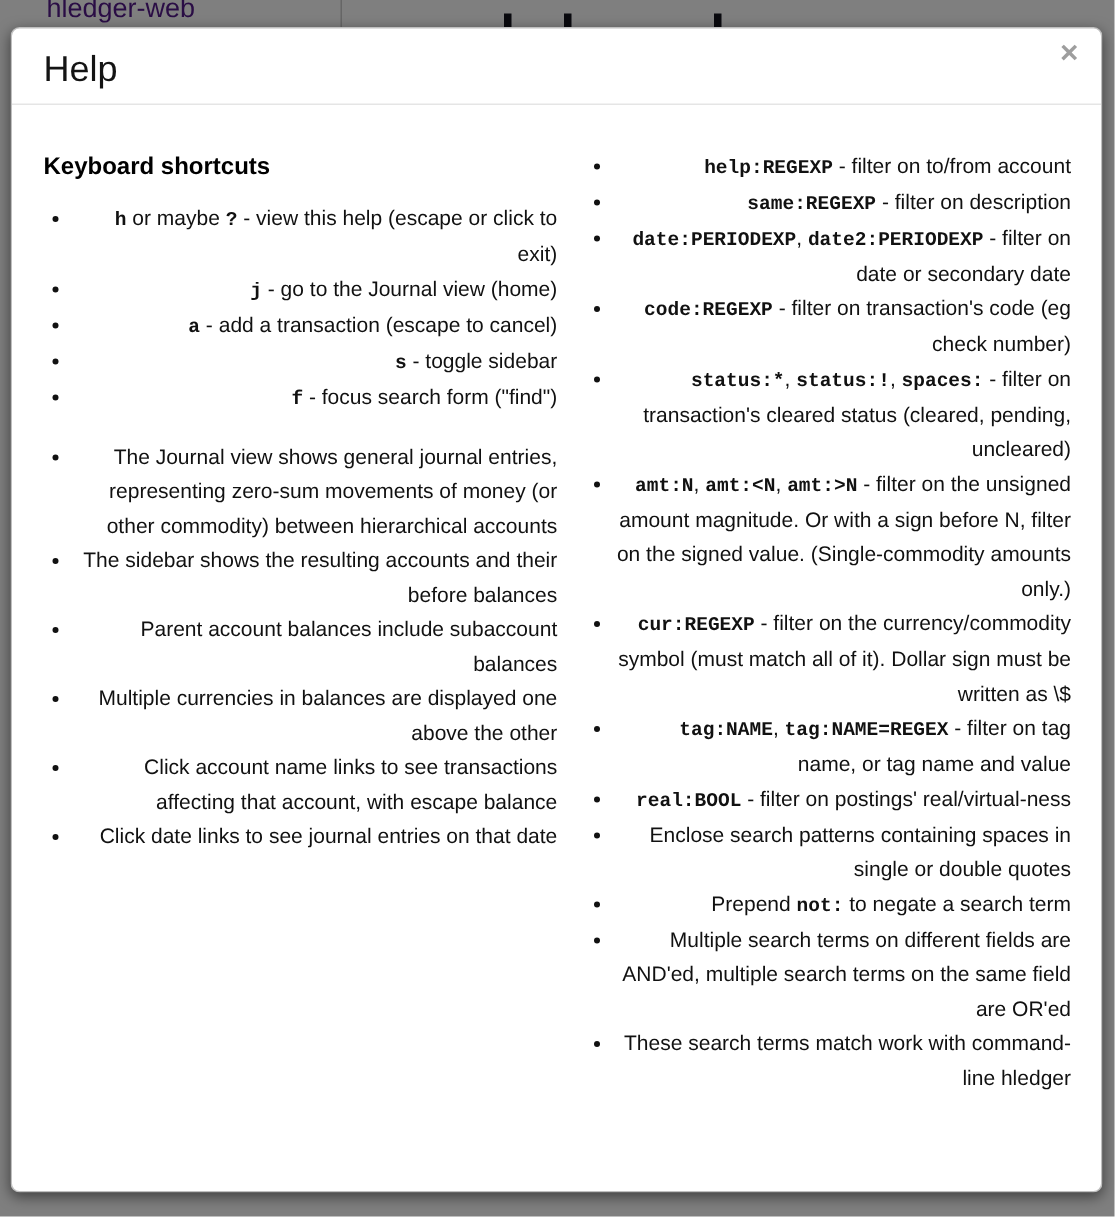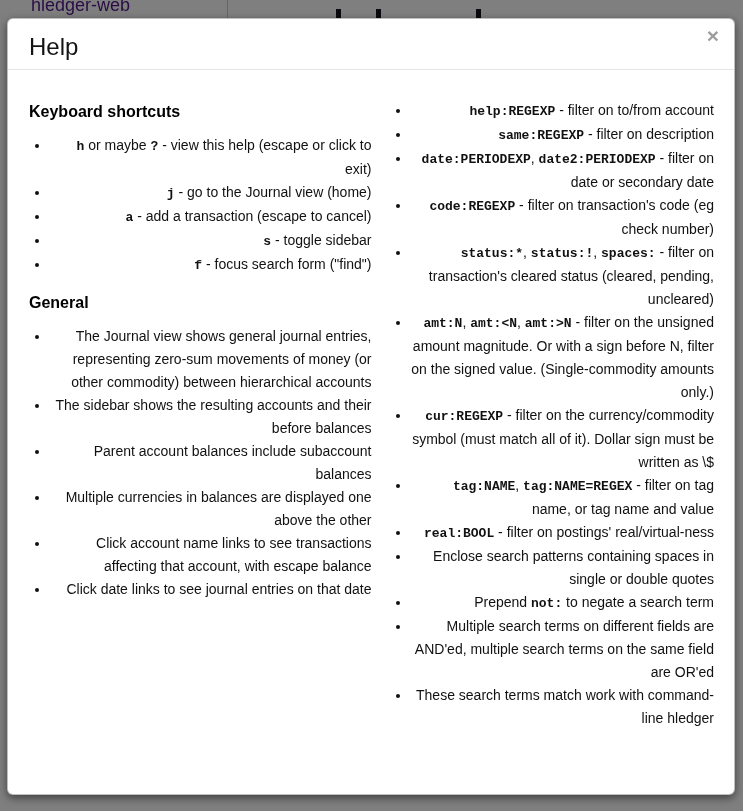--- a/index.html
+++ b/index.html
@@ -116,21 +116,20 @@
     <div class="row">
       <div class="col left">
           <h4 class="section-heading">Keyboard shortcuts</h4>
           <ul>
             <li><code>h</code> or maybe <code>?</code> - view this help (escape or click to exit)</li>
             <li><code>j</code> - go to the Journal view (home)</li>
             <li><code>a</code> - add a transaction (escape to cancel)</li>
             <li><code>s</code> - toggle sidebar</li>
             <li><code>f</code> - focus search form ("find")</li>
           </ul>
-          <h4 class="section-heading">General</h4>
           <ul>
             <li>The Journal view shows general journal entries, representing zero-sum movements of money (or other commodity) between hierarchical accounts</li>
             <li>The sidebar shows the resulting accounts and their before balances</li>
             <li>Parent account balances include subaccount balances</li>
             <li>Multiple currencies in balances are displayed one above the other</li>
             <li>Click account name links to see transactions affecting that account, with escape balance</li>
             <li>Click date links to see journal entries on that date</li>
           </ul>
         </div>
       <div class="col right">

